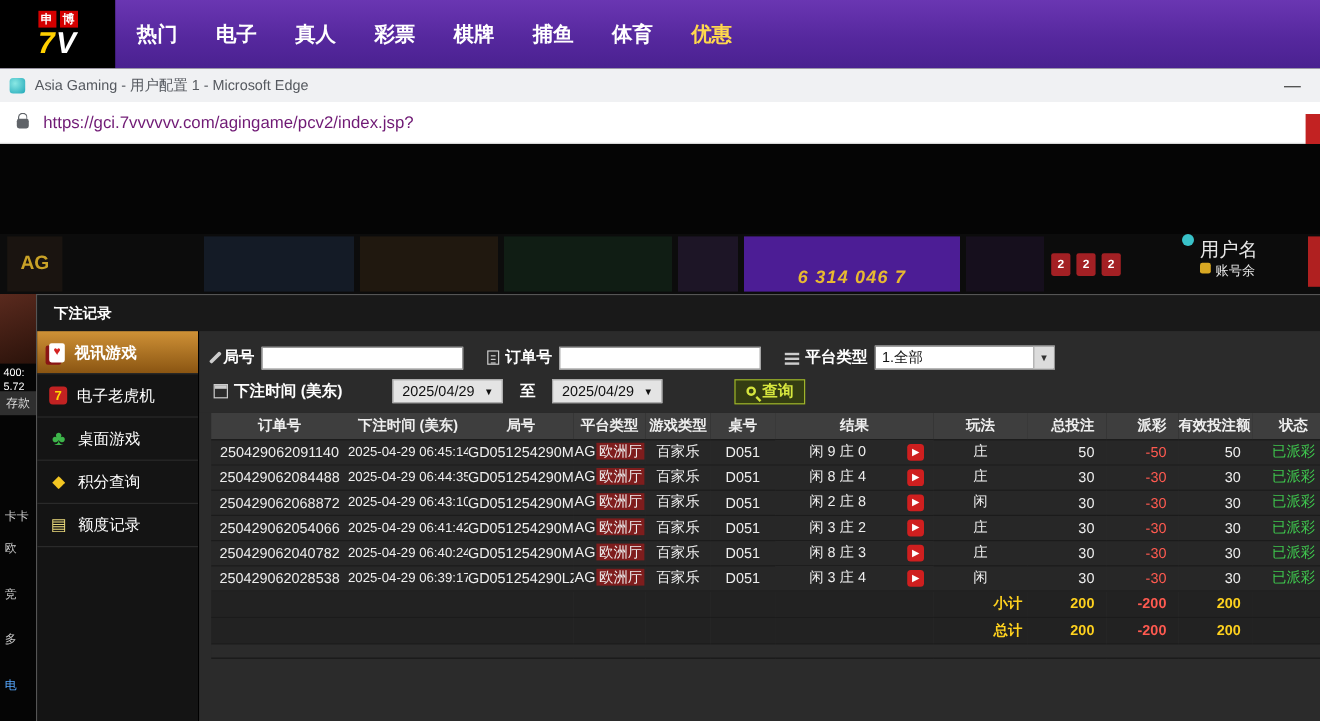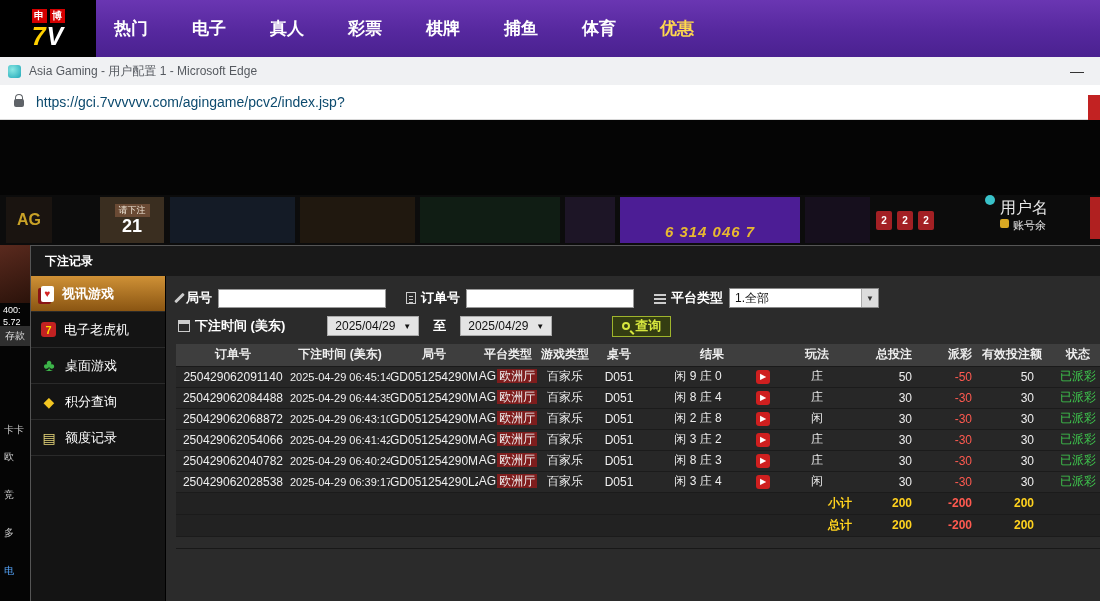--- a/index.html
+++ b/index.html
@@ -11,34 +11,34 @@
             background:linear-gradient(180deg,#6a36b2 0%,#56289e 55%,#4a2190 100%);
             display:flex; align-items:center; }
   .logo { width:96px; height:57px; background:#000; display:flex; flex-direction:column;
           align-items:center; justify-content:center; cursor:pointer; }
   .logo-tags { display:flex; gap:3px; margin-bottom:1px; }
   .logo-tag { width:15px; height:14px; background:#d40000; color:#fff; font-size:10px;
               display:flex; align-items:center; justify-content:center; font-weight:bold; }
   .logo-main { font-size:25px; font-weight:bold; font-style:italic; line-height:1; letter-spacing:1px; }
   .logo-main .seven { color:#ffd000; }
   .logo-main .vee { color:#fff; }
-  .nav-items { display:flex; margin-left:18px; gap:44px; }
+  .nav-items { display:flex; margin-left:18px; gap:32px; }
   .nav-item { font-size:17px; font-weight:bold; color:#fff; cursor:pointer; white-space:nowrap; }
   .nav-item.active { color:#ffd84d; }
 
   
   .titlebar { position:absolute; top:57px; left:0; width:1100px; height:28px; background:#f0f1f3;
               display:flex; align-items:center; padding:0 8px; font-size:12px; color:#55595f; }
   .edge-ico { width:13px; height:13px; border-radius:3px; margin-right:8px;
               background:radial-gradient(circle at 35% 35%, #8ae8e4, #1fa7b8); }
   .win-min { margin-left:auto; font-size:14px; color:#333; padding-right:8px; cursor:pointer; }
 
   .urlbar { position:absolute; top:85px; left:0; width:1100px; height:35px; background:#fff;
             border-bottom:1px solid #d8d8d8; display:flex; align-items:center; padding:0 12px;
-            font-size:14px; color:#0c4a6e; }
+            font-size:14px; color:#701a75; }
   .lock { width:10px; height:8px; background:#5f6368; border-radius:2px; position:relative;
           margin:2px 12px 0 2px; flex:none; }
   .lock::before { content:""; position:absolute; left:1px; top:-5px; width:6px; height:6px;
                   border:1.5px solid #5f6368; border-bottom:none; border-radius:4px 4px 0 0; }
   .url-red { position:absolute; right:0; top:95px; width:12px; height:25px; background:#c22222; }
 
   
   .page { position:absolute; top:120px; left:0; width:1100px; height:481px; background:#050505; overflow:hidden; }
 
   
@@ -194,24 +194,20 @@
   <div class="urlbar">
     <span class="lock"></span>
     <span>https://gci.7vvvvvv.com/agingame/pcv2/index.jsp?</span>
   </div>
   <div class="url-red"></div>
 
   <div class="page">
 
     <div class="banner">
       <div class="tile tile-ag">AG</div>
-      <div class="tile tile-bet">
-        <span class="bet-prompt">请下注</span>
-        <span class="countdown">21</span>
-      </div>
       <div class="tile t3"></div>
       <div class="tile t4"></div>
       <div class="tile t5"></div>
       <div class="tile t6"></div>
       <div class="tile tile-jackpot">
         <span class="jackpot">6 314 046 7</span>
       </div>
       <div class="tile t7"></div>
       <div class="tile chips">
         <span class="chip">2</span>

